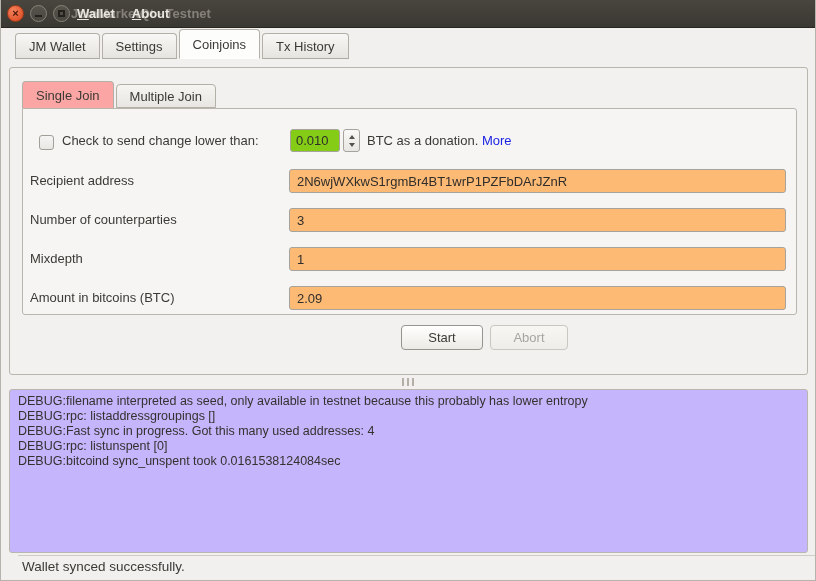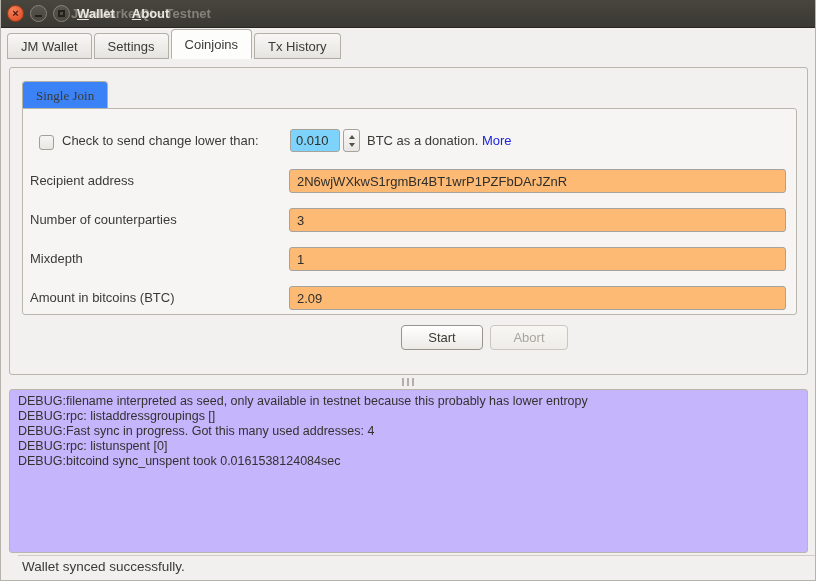--- a/index.html
+++ b/index.html
@@ -21,41 +21,41 @@
   .winbtn.min{left:29px;}
   .winbtn.max{left:52px;}
   .glyph-minus{width:7px;height:2px;background:#23211c;margin-top:5px;}
   .glyph-square{width:7px;height:7px;border:2px solid #23211c;}
   .ghost-title{position:absolute;left:70px;top:6px;font-weight:bold;color:#85817a;white-space:pre;}
   .titlebar-menu{position:absolute;left:76px;top:6px;display:flex;gap:17px;}
   .titlebar-menu .menu-item{color:#e9e6df;font-weight:bold;}
   .titlebar-menu .menu-item::first-letter{text-decoration:underline;}
   
   .tabbar{position:absolute;left:0;top:28px;width:100%;height:31px;
-    display:flex;align-items:flex-end;padding-left:6px;}
+    display:flex;align-items:flex-end;padding-left:14px;}
   .tab{height:26px;line-height:25px;padding:0 13px;margin-right:2px;
     background:linear-gradient(#f8f7f5,#e6e4e0);
     border:1px solid #b3b0a8;border-bottom:1px solid #aeaba3;border-radius:4px 4px 0 0;}
   .tab.active{height:30px;line-height:29px;background:#fdfdfc;border-bottom:1px solid #fdfdfc;margin-top:41px;}
   
   .outer-frame{position:absolute;left:8px;top:67px;width:799px;height:308px;
     border:1px solid #b9b6ae;border-radius:3px;background:#f2f1ef;}
   .subtabs{position:absolute;left:12px;top:13px;display:flex;align-items:flex-end;}
   .subtab{height:24px;line-height:23px;padding:0 13px;margin-right:2px;
     background:linear-gradient(#f6f5f2,#e8e6e2);
     border:1px solid #b3b0a8;border-radius:4px 4px 0 0;position:relative;z-index:2;}
-  .subtab.active{height:27px;line-height:27px;background:#3b82f6;border-bottom:0;font-family:Liberation Serif, serif;}
+  .subtab.active{height:27px;line-height:27px;background:#fca5a5;border-bottom:0;}
   .pane{position:absolute;left:12px;top:40px;width:775px;height:207px;
     border:1px solid #b9b6ae;background:#f6f5f3;border-radius:0 3px 3px 3px;}
   
   .checkbox{position:absolute;left:16px;top:26px;width:15px;height:15px;
     background:linear-gradient(#f5f4f2,#e9e7e4);border:1px solid #a19f98;border-radius:3px;}
   .don-label{position:absolute;left:39px;top:24px;}
   .spin-text{position:absolute;left:267px;top:20px;width:50px;height:23px;
-    background:#7dd3fc;border:1px solid #a5a39c;border-radius:3px;padding:0 5px;
+    background:#84cc16;border:1px solid #a5a39c;border-radius:3px;padding:0 5px;
     font:inherit;color:#2f2e2b;outline:none;}
   .spin-arrows{position:absolute;left:320px;top:20px;width:17px;height:23px;
     background:linear-gradient(#f9f8f6,#e9e7e3);border:1px solid #a5a39c;border-radius:3px;
     display:flex;flex-direction:column;align-items:center;justify-content:center;gap:4px;}
   .arrow-up{width:0;height:0;border-left:3px solid transparent;border-right:3px solid transparent;
     border-bottom:4px solid #55534d;}
   .arrow-down{width:0;height:0;border-left:3px solid transparent;border-right:3px solid transparent;
     border-top:4px solid #55534d;}
   .don-suffix{position:absolute;left:344px;top:24px;white-space:pre;}
   .more-link{color:#1c24e3;cursor:pointer;}
@@ -112,20 +112,21 @@
   <div class="tabbar">
     <div class="tab">JM Wallet</div>
     <div class="tab">Settings</div>
     <div class="tab active">Coinjoins</div>
     <div class="tab">Tx History</div>
   </div>
 
   <div class="outer-frame">
     <div class="subtabs">
       <div class="subtab active">Single Join</div>
+      <div class="subtab">Multiple Join</div>
     </div>
 
     <div class="pane">
 
       <div class="checkbox"></div>
       <span class="don-label">Check to send change lower than:</span>
       <input class="spin-text" value="0.010" style="">
       <div class="spin-arrows">
         <span class="arrow-up"></span>
         <span class="arrow-down"></span>

